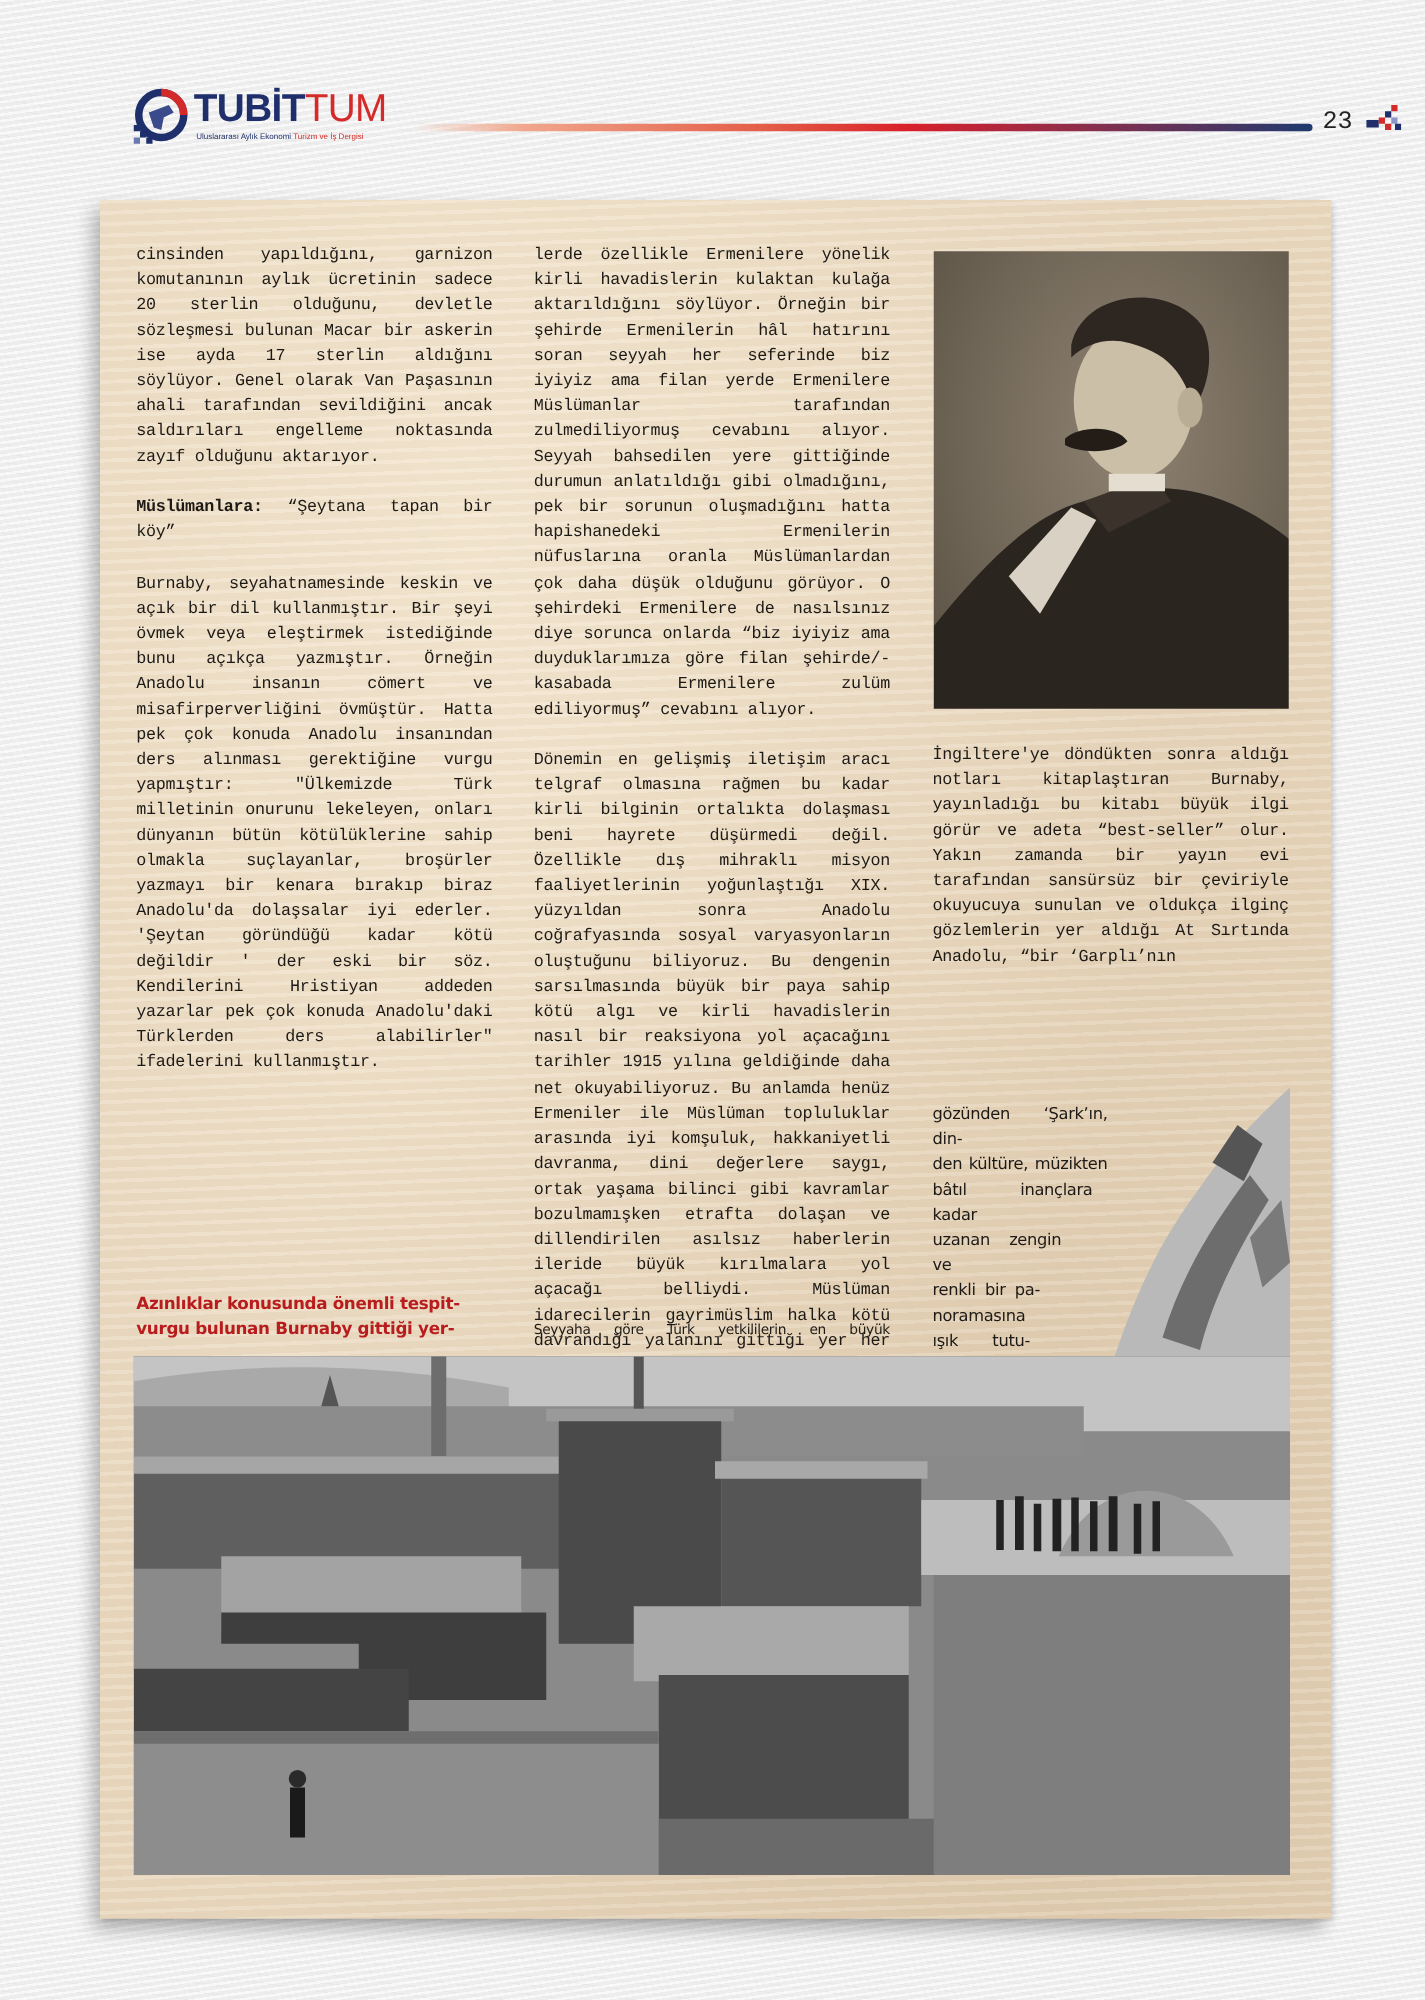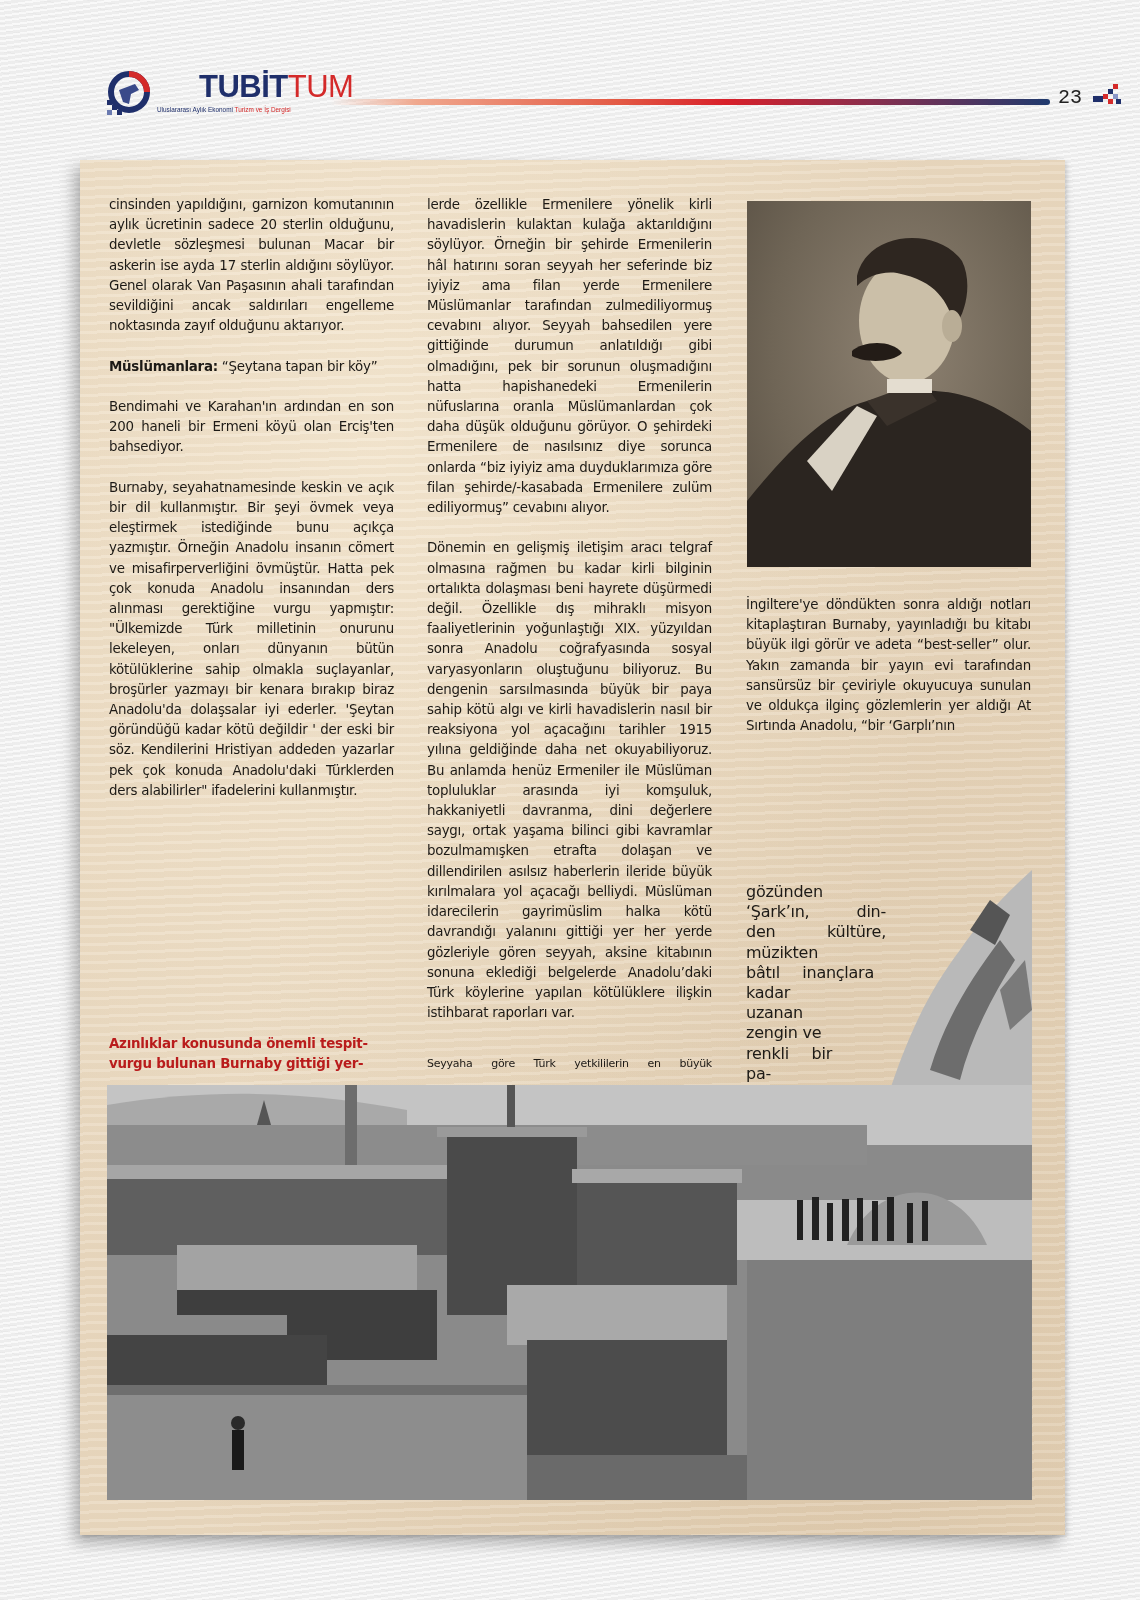--- a/index.html
+++ b/index.html
@@ -9,46 +9,46 @@
     background-image:
       repeating-linear-gradient(172deg, rgba(255,255,255,0.55) 0 2px, rgba(0,0,0,0.015) 2px 5px),
       repeating-linear-gradient(8deg, rgba(0,0,0,0.02) 0 1px, transparent 1px 7px);
     font-family:"DejaVu Sans", sans-serif;
   }
   
   .header { position:absolute; left:105px; top:68px; width:935px; height:50px; }
   .logo { position:absolute; left:0; top:0; width:210px; height:50px; }
   .logo-mark { position:absolute; left:0; top:2px; width:46px; height:46px; }
   .logo-word { position:absolute; left:50px; top:2px; font-family:"Liberation Sans", sans-serif; font-size:31px; line-height:34px; letter-spacing:-0.5px; }
-  .logo-word .tubit { color:#1f2f6b; font-weight:bold;margin-left:44px; }
+  .logo-word .tubit { color:#1f2f6b; font-weight:bold; }
   .logo-word .tum { color:#d42a2a; font-weight:normal; }
   .logo-tag { position:absolute; left:52px; top:38px; font-family:"Liberation Sans", sans-serif; font-size:6.4px; white-space:nowrap; }
   .logo-tag .a { color:#1f2f6b; }
   .logo-tag .b { color:#d42a2a; }
   .header-bar { position:absolute; left:225px; top:31px; width:720px; height:6px; border-radius:3px;
     background:linear-gradient(90deg, rgba(240,190,170,0) 0%, #f0a88e 12%, #e35a45 40%, #d8202a 55%, #8a2e4d 75%, #1f3a6e 100%); }
   .page-num { position:absolute; left:953px; top:18px; font-family:Liberation Mono, monospace; font-size:20px; color:#222; }
   .page-deco { position:absolute; left:988px; top:14px; width:28px; height:24px; }
 
   
   .paper { position:absolute; left:80px; top:160px; width:985px; height:1375px;
     background:#e9d8bf;
     background-image:
       repeating-linear-gradient(178deg, rgba(255,255,255,0.12) 0 3px, rgba(120,90,50,0.03) 3px 9px),
       radial-gradient(ellipse at 30% 20%, rgba(255,245,225,0.5), rgba(0,0,0,0) 60%),
       radial-gradient(ellipse at 80% 90%, rgba(190,160,120,0.25), rgba(0,0,0,0) 60%);
     box-shadow: -6px 8px 14px rgba(0,0,0,0.28), 2px 2px 4px rgba(0,0,0,0.12);
   }
   .col { position:absolute; font-family:"DejaVu Sans", sans-serif; font-size:13.4px; line-height:20.2px; color:#1d1a16; text-align:justify; letter-spacing:-0.25px; }
-  .col p { margin:0 0 20.2px 0; }
+  .col p { margin:0 0 20.2px 0;font-family:Liberation Mono, monospace; }
   .col b { font-weight:bold; }
   .col1 { left:109px; top:195px; width:285px; }
   .col2 { left:427px; top:195px; width:285px; }
   .col3 { left:746px; top:595px; width:285px; }
-  .col3-narrow { position:absolute; left:746px; top:882px; font-family:"DejaVu Sans", sans-serif; font-size:16px; line-height:20.2px; color:#1d1a16; letter-spacing:-0.25px; }
+  .col3-narrow { position:absolute; left:746px; top:882px; font-family:"DejaVu Sans", sans-serif; font-size:13px; line-height:20.2px; color:#1d1a16; letter-spacing:-0.25px; }
   .col3-narrow span { display:block; text-align:justify; text-align-last:justify; }
 
   
   .portrait { position:absolute; left:747px; top:201px; width:284px; height:366px; overflow:hidden;
     background:radial-gradient(ellipse at 55% 40%, #8e8272 0%, #6f6556 60%, #574e42 100%); }
   .portrait svg { width:100%; height:100%; display:block; }
 
   
   .landscape { position:absolute; left:107px; top:1085px; width:925px; height:415px; overflow:hidden; background:#8a8a8a; }
   .landscape svg { width:100%; height:100%; display:block; }
@@ -104,21 +104,20 @@
     <path d="M110 75 C120 30 190 25 215 60 C225 80 220 110 208 125 C200 100 190 80 150 72 C135 70 120 75 110 85 Z" fill="#2e2620"></path>
     <ellipse cx="205" cy="125" rx="10" ry="16" fill="#b9ad96"></ellipse>
     <path d="M105 150 C115 140 145 138 155 152 C145 162 118 162 105 155 Z" fill="#231c17"></path>
     <rect x="140" y="178" width="45" height="14" fill="#e4ddd0"></rect>
   </svg>
 </div>
 
 <div class="col col1">
   <p>cinsinden yapıldığını, garnizon komutanının aylık ücretinin sadece 20 sterlin olduğunu, devletle sözleşmesi bulunan Macar bir askerin ise ayda 17 sterlin aldığını söylüyor. Genel olarak Van Paşasının ahali tarafından sevildiğini ancak saldırıları engelleme noktasında zayıf olduğunu aktarıyor.</p>
   <p><b>Müslümanlara:</b><span> “Şeytana tapan bir köy”</span></p>
-  <p>Bendimahi ve Karahan'ın ardından en son 200 haneli bir Ermeni köyü olan Erciş'ten bahsediyor.</p>
   <p>Burnaby, seyahatnamesinde keskin ve açık bir dil kullanmıştır. Bir şeyi övmek veya eleştirmek istediğinde bunu açıkça yazmıştır. Örneğin Anadolu insanın cömert ve misafirperverliğini övmüştür. Hatta pek çok konuda Anadolu insanından ders alınması gerektiğine vurgu yapmıştır: "Ülkemizde Türk milletinin onurunu lekeleyen, onları dünyanın bütün kötülüklerine sahip olmakla suçlayanlar, broşürler yazmayı bir kenara bırakıp biraz Anadolu'da dolaşsalar iyi ederler. 'Şeytan göründüğü kadar kötü değildir ' der eski bir söz. Kendilerini Hristiyan addeden yazarlar pek çok konuda Anadolu'daki Türklerden ders alabilirler" ifadelerini kullanmıştır.</p>
 </div>
 
 <div class="col col2">
   <p>lerde özellikle Ermenilere yönelik kirli havadislerin kulaktan kulağa aktarıldığını söylüyor. Örneğin bir şehirde Ermenilerin hâl hatırını soran seyyah her seferinde biz iyiyiz ama filan yerde Ermenilere Müslümanlar tarafından zulmediliyormuş cevabını alıyor. Seyyah bahsedilen yere gittiğinde durumun anlatıldığı gibi olmadığını, pek bir sorunun oluşmadığını hatta hapishanedeki Ermenilerin nüfuslarına oranla Müslümanlardan çok daha düşük olduğunu görüyor. O şehirdeki Ermenilere de nasılsınız diye sorunca onlarda “biz iyiyiz ama duyduklarımıza göre filan şehirde/-kasabada Ermenilere zulüm ediliyormuş” cevabını alıyor.</p>
   <p>Dönemin en gelişmiş iletişim aracı telgraf olmasına rağmen bu kadar kirli bilginin ortalıkta dolaşması beni hayrete düşürmedi değil. Özellikle dış mihraklı misyon faaliyetlerinin yoğunlaştığı XIX. yüzyıldan sonra Anadolu coğrafyasında sosyal varyasyonların oluştuğunu biliyoruz. Bu dengenin sarsılmasında büyük bir paya sahip kötü algı ve kirli havadislerin nasıl bir reaksiyona yol açacağını tarihler 1915 yılına geldiğinde daha net okuyabiliyoruz. Bu anlamda henüz Ermeniler ile Müslüman topluluklar arasında iyi komşuluk, hakkaniyetli davranma, dini değerlere saygı, ortak yaşama bilinci gibi kavramlar bozulmamışken etrafta dolaşan ve dillendirilen asılsız haberlerin ileride büyük kırılmalara yol açacağı belliydi. Müslüman idarecilerin gayrimüslim halka kötü davrandığı yalanını gittiği yer her yerde gözleriyle gören seyyah, aksine kitabının sonuna eklediği belgelerde Anadolu’daki Türk köylerine yapılan kötülüklere ilişkin istihbarat raporları var.</p>
 </div>
 
 <div class="col col3">
   <p>İngiltere'ye döndükten sonra aldığı notları kitaplaştıran Burnaby, yayınladığı bu kitabı büyük ilgi görür ve adeta “best-seller” olur. Yakın zamanda bir yayın evi tarafından sansürsüz bir çeviriyle okuyucuya sunulan ve oldukça ilginç gözlemlerin yer aldığı At Sırtında Anadolu, “bir ‘Garplı’nın</p>

